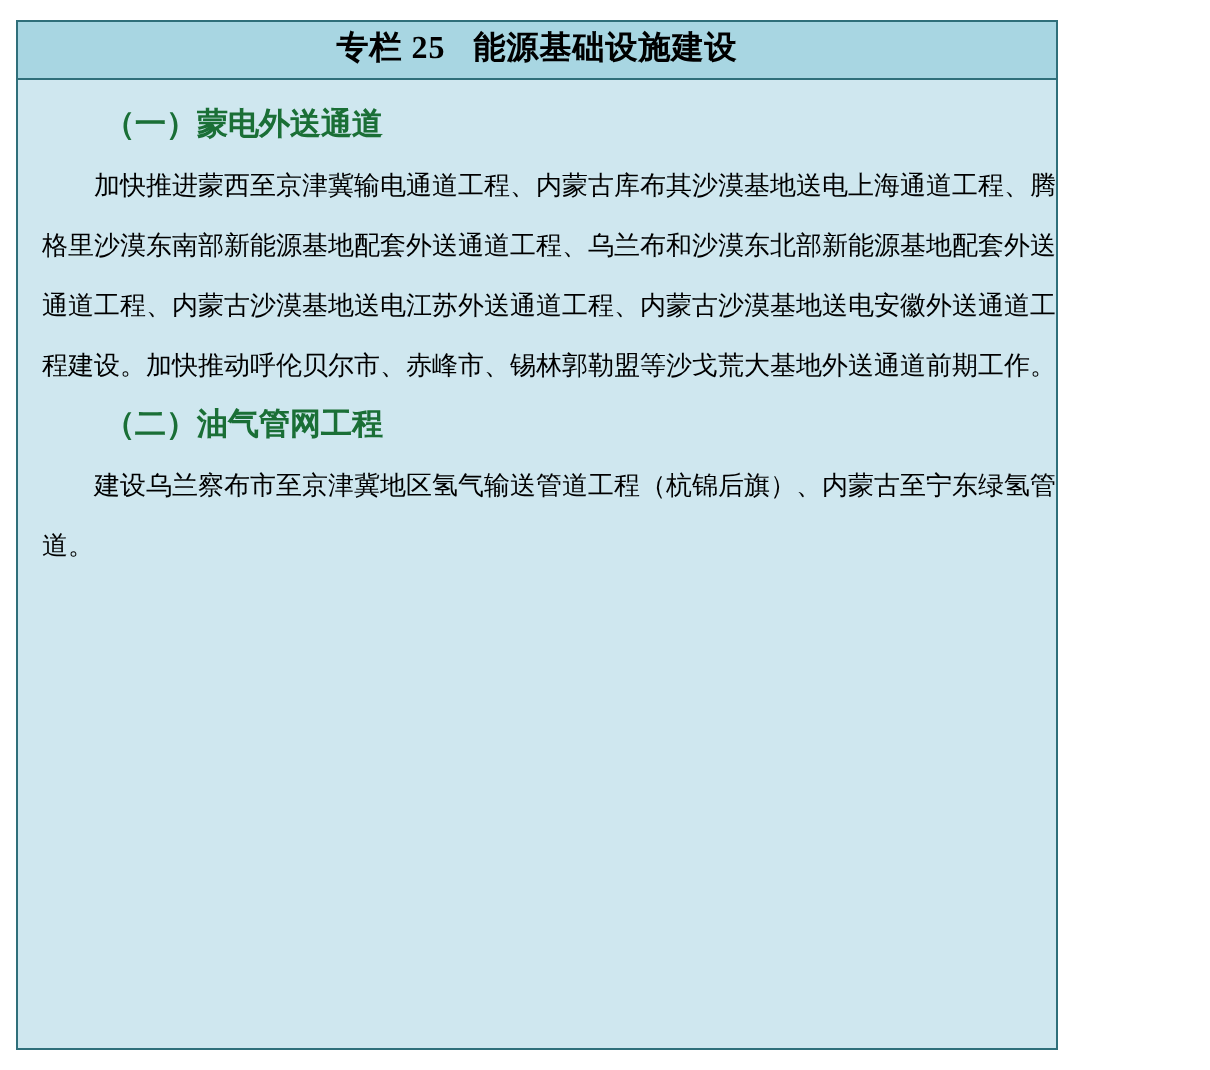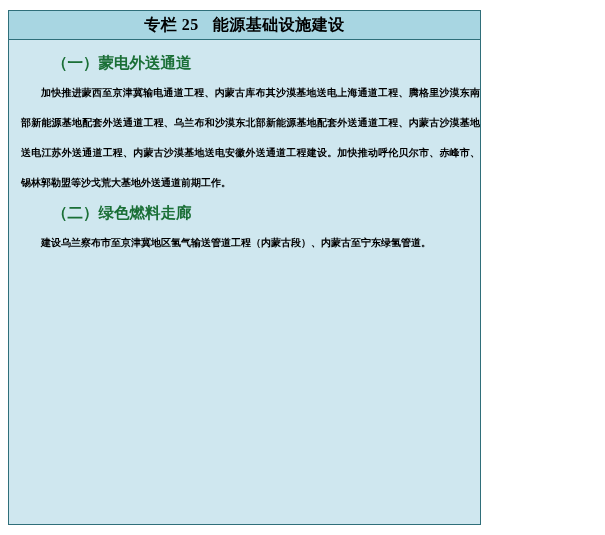--- a/index.html
+++ b/index.html
@@ -10,21 +10,21 @@
     width: 605px;
     height: 535px;
     background: #ffffff;
     font-family: "Liberation Serif", "DejaVu Serif", serif;
     overflow: hidden;
   }
   .box {
     position: absolute;
     left: 8px;
     top: 10px;
-    width: 473px;
+    width: 521px;
     height: 515px;
     box-sizing: border-box;
     border: 1px solid #2f6f7a;
     background: #cfe7ef;
   }
   .box-header {
     height: 28px;
     line-height: 28px;
     text-align: center;
     font-weight: bold;
@@ -47,36 +47,35 @@
   .section-heading {
     font-size: 15.5px;
     font-weight: bold;
     color: #1a6f36;
     line-height: 30px;
     text-indent: 2em;
     margin: 0;
     white-space: nowrap;
   }
   .para {
-    font-size: 10px;
+    font-size: 13px;
     color: #000000;
     line-height: 30px;
     text-indent: 2em;
     margin: 0;
     text-align: justify;
     text-justify: inter-ideograph;
-    font-weight: bold;
   }
 </style>
 </head>
 <body>
 
 <div class="box">
   <div class="box-header">
     <span>专栏 25</span><span class="title-gap"></span><span>能源基础设施建设</span>
   </div>
   <div class="box-body">
     <h3 class="section-heading">（一）蒙电外送通道</h3>
     <p class="para">加快推进蒙西至京津冀输电通道工程、内蒙古库布其沙漠基地送电上海通道工程、腾格里沙漠东南部新能源基地配套外送通道工程、乌兰布和沙漠东北部新能源基地配套外送通道工程、内蒙古沙漠基地送电江苏外送通道工程、内蒙古沙漠基地送电安徽外送通道工程建设。加快推动呼伦贝尔市、赤峰市、锡林郭勒盟等沙戈荒大基地外送通道前期工作。</p>
-    <h3 class="section-heading">（二）绿色燃料走廊</h3>
-    <p class="para">建设乌兰察布市至京津冀地区氢气输送管道工程（内蒙古段）、内蒙古至宁东绿氢管道。</p>
+    <h3 class="section-heading">（二）油气管网工程</h3>
+    <p class="para">建设乌兰察布市至京津冀地区氢气输送管道工程（杭锦后旗）、内蒙古至宁东绿氢管道。</p>
   </div>
 </div>
 
 </body></html>

